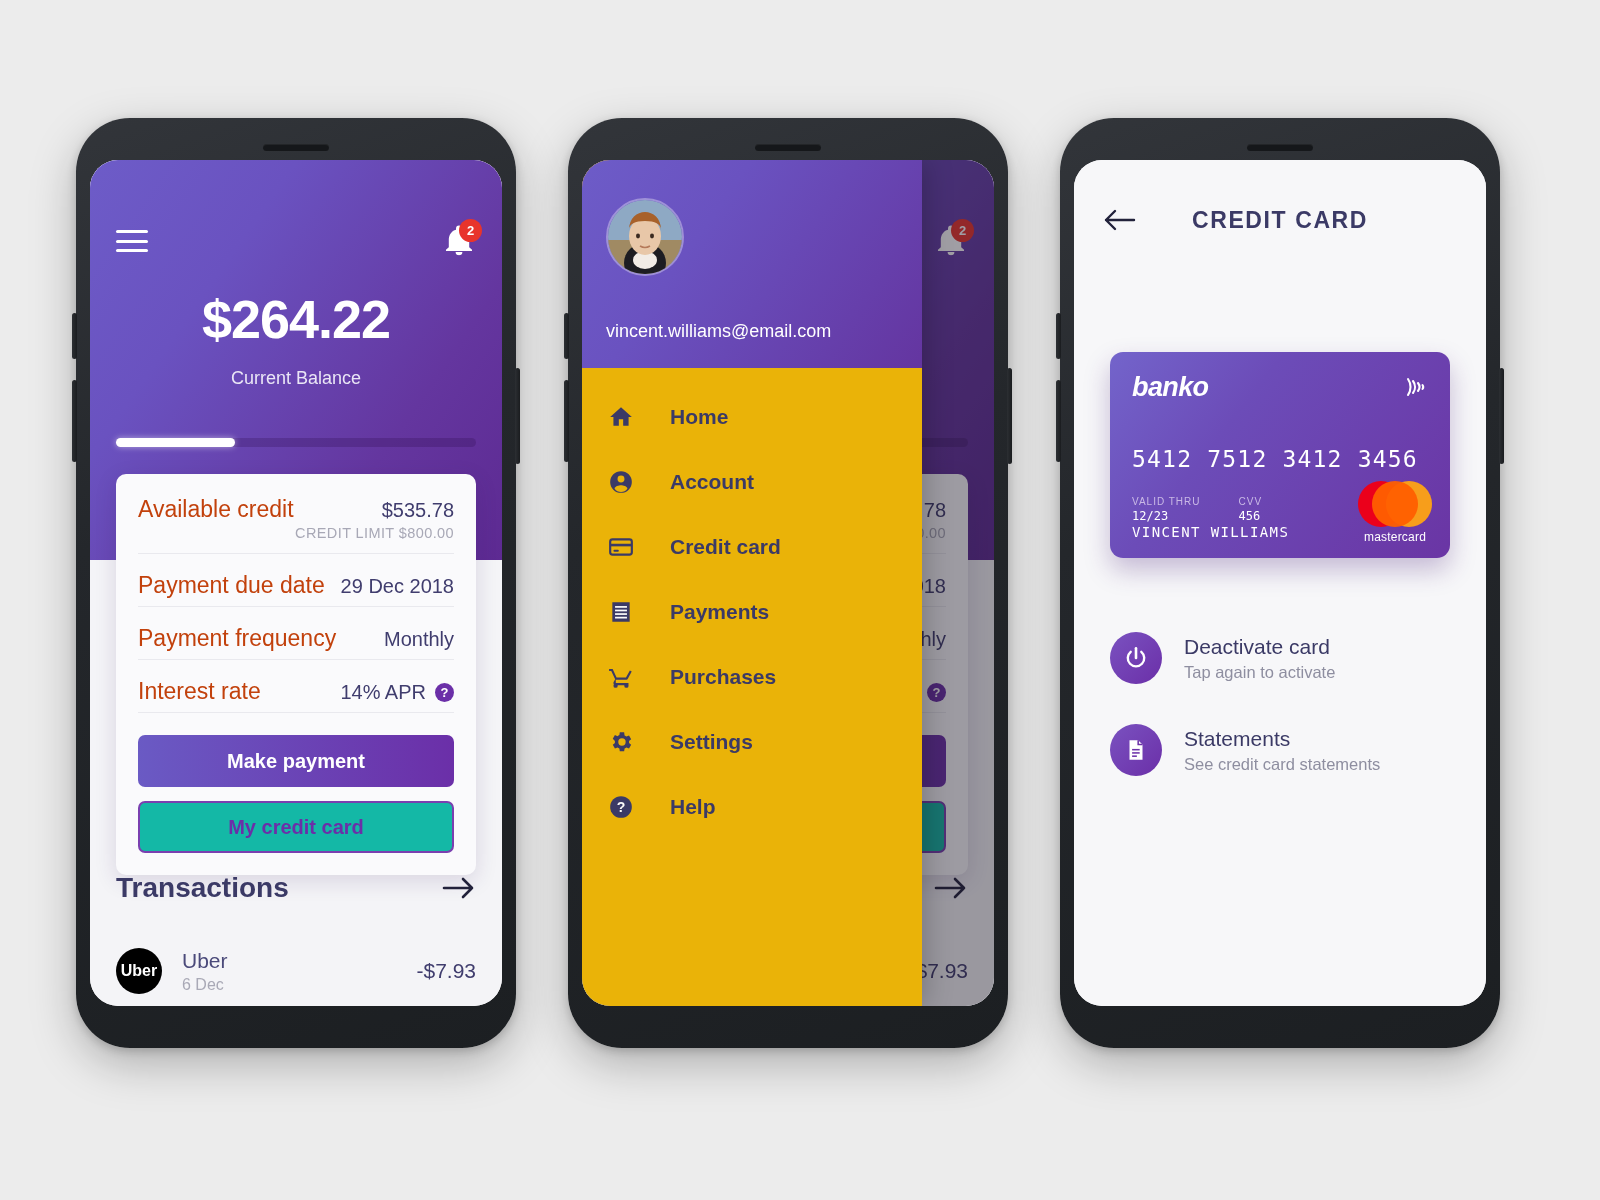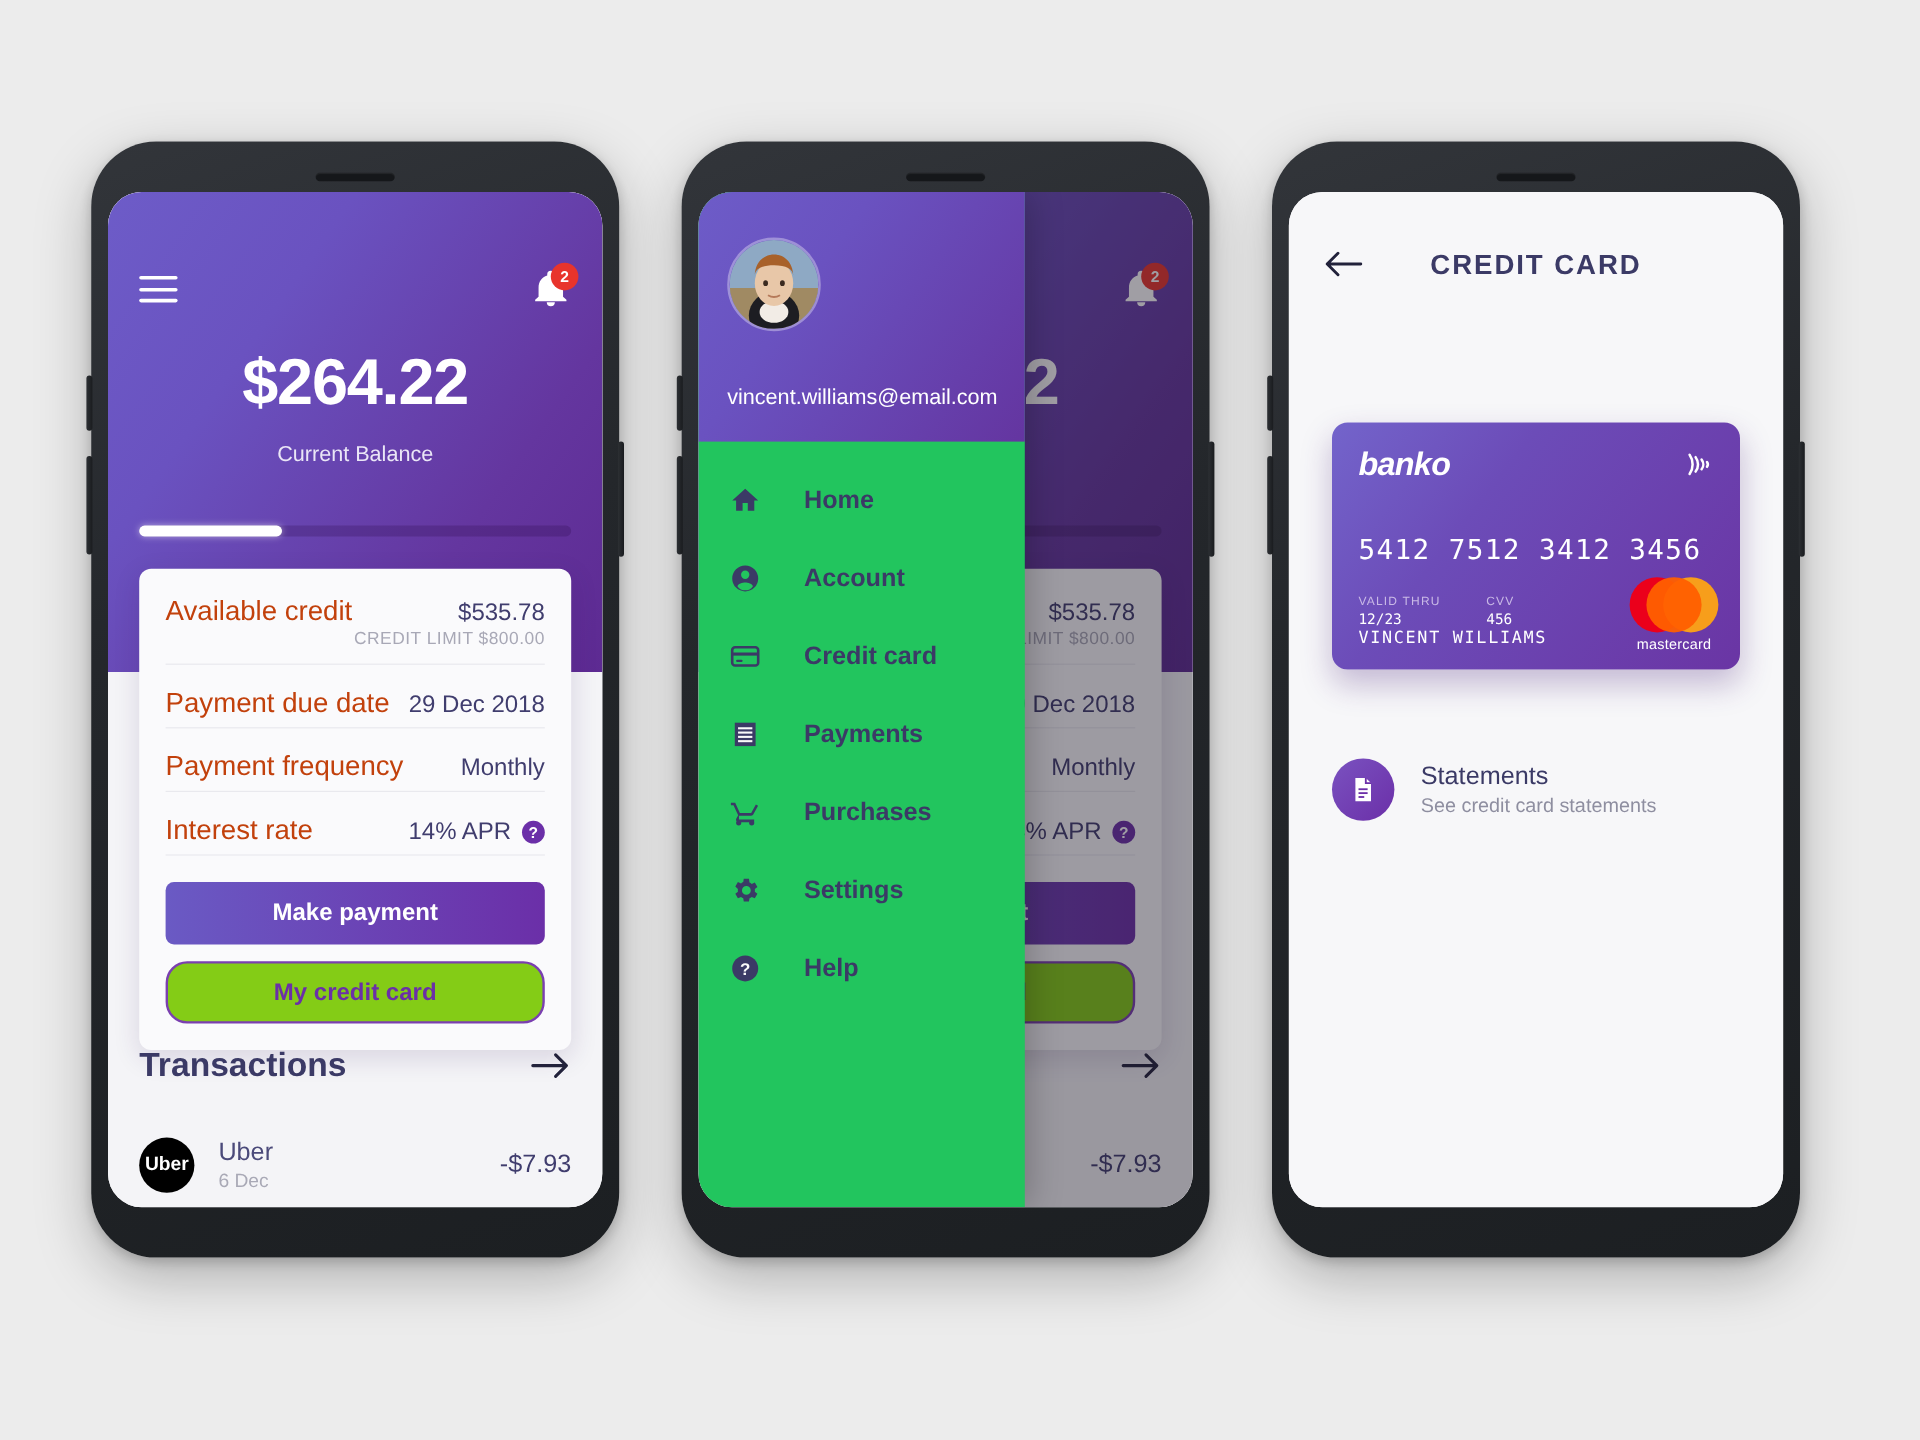--- a/index.html
+++ b/index.html
@@ -117,22 +117,22 @@
   }
   .btn-primary {
     margin-top: 22px; height: 52px; border-radius: 7px;
     background: linear-gradient(90deg, #6a5ac4 0%, #6b2fa8 100%);
     color: #fff; font-size: 20px; font-weight: bold;
     display: flex; align-items: center; justify-content: center;
     border: none; width: 100%; cursor: pointer;
     font-family: "Liberation Sans", sans-serif;
   }
   .btn-outline {
-    margin-top: 14px; height: 52px; border-radius: 18px;
-    background: #84cc16; border: 2px solid #7a3fb0;
+    margin-top: 14px; height: 52px; border-radius: 7px;
+    background: #14b8a6; border: 2px solid #7a3fb0;
     color: #6b2fa8; font-size: 20px; font-weight: bold;
     display: flex; align-items: center; justify-content: center;
     width: 100%; cursor: pointer;
     font-family: "Liberation Sans", sans-serif;
   }
 
   .tx-head {
     position: absolute; top: 712px; left: 26px; right: 26px;
     display: flex; align-items: center; justify-content: space-between;
   }
@@ -145,22 +145,22 @@
              overflow: hidden; }
   .logo-uber { background: #000; color: #fff; font-size: 16px; font-weight: bold; }
   .tx-mid { flex: 1; margin-left: 20px; }
   .tx-name { font-size: 21px; color: #4b4a7a; }
   .tx-date { font-size: 16px; color: #a9a9b6; margin-top: 3px; }
   .tx-amt { font-size: 21px; color: #403d6e; }
 
   
   .scrim { position: absolute; inset: 0; background: rgba(28,24,38,.42); z-index: 5; }
   .drawer {
-    position: absolute; left: 0; top: 0; bottom: 0; width: 272px;
-    background: #22c55e; z-index: 6;
+    position: absolute; left: 0; top: 0; bottom: 0; width: 340px;
+    background: #eab308; z-index: 6;
     box-shadow: 4px 0 26px rgba(0,0,0,.22);
     display: flex; flex-direction: column;
   }
   .drawer-head {
     height: 208px;
     background: linear-gradient(125deg, #6d5cc8 0%, #6a52c0 35%, #6435a0 100%);
     padding: 38px 24px 0;
     position: relative;
   }
   .avatar {
@@ -533,20 +533,32 @@
             <div class="mc-circles">
               <i class="mc-red"></i>
                 <i class="mc-yel"></i>
                 <i class="mc-mid"></i>
             </div>
             <div class="mc-name">mastercard</div>
           </div>
         </div>
 
         <div class="actions">
+          <div class="action">
+            <span class="action-ic">
+              <svg width="26" height="26" viewBox="0 0 24 24">
+                <path d="M12 3v9" stroke="#fff" stroke-width="2.4" stroke-linecap="round"></path>
+                <path d="M7.1 6.3a7.6 7.6 0 1 0 9.8 0" stroke="#fff" stroke-width="2.2" fill="none" stroke-linecap="round"></path>
+              </svg>
+            </span>
+            <span class="action-txt">
+              <span class="action-t" style="display:block">Deactivate card</span>
+              <span class="action-s" style="display:block">Tap again to activate</span>
+            </span>
+          </div>
 
 
           <div class="action">
             <span class="action-ic">
               <svg width="26" height="26" viewBox="0 0 24 24">
                 <path d="M6 3h8l4 4v14H6z" fill="#fff"></path>
                 <path d="M14 3v4h4" fill="none" stroke="#6b2fa8" stroke-width="1.4"></path>
                 <g fill="#6b2fa8">
                   <rect x="8.4" y="11" width="7" height="1.4"></rect>
                   <rect x="8.4" y="14" width="7" height="1.4"></rect>

